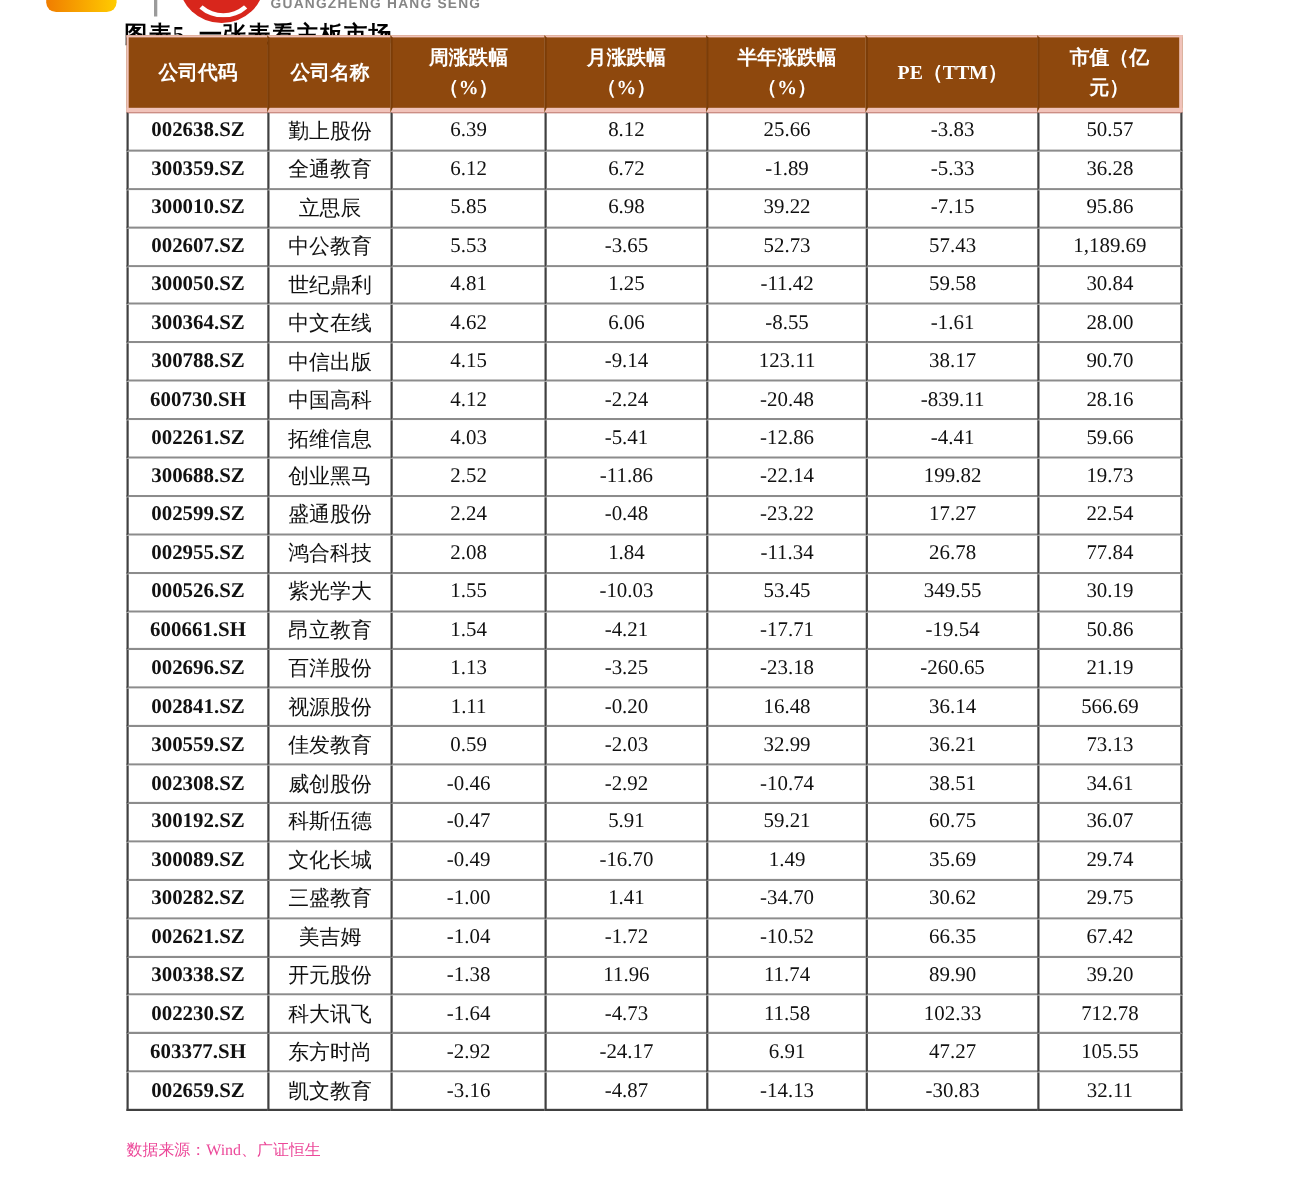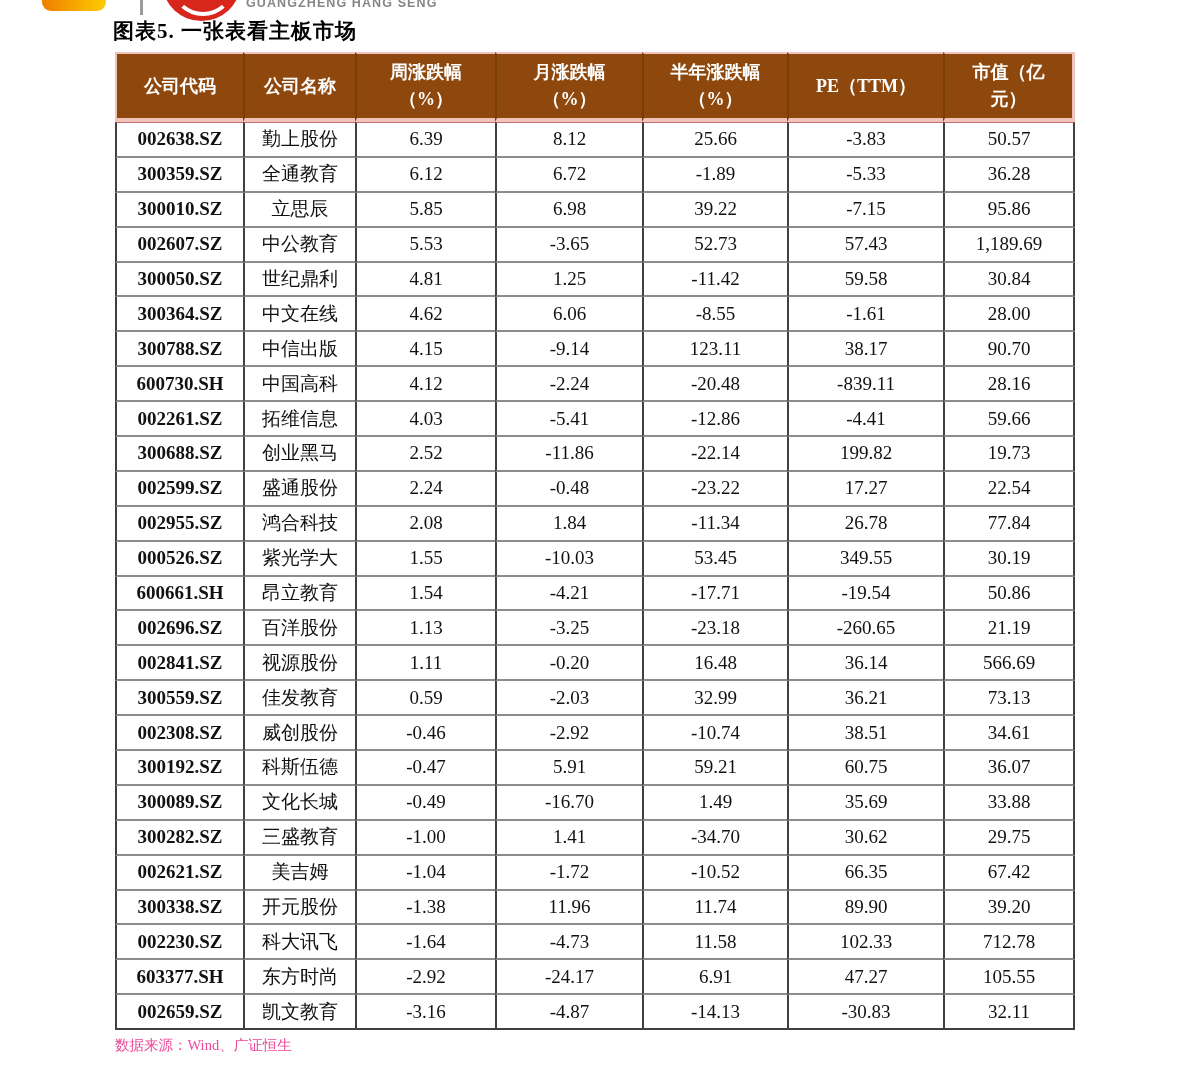--- a/index.html
+++ b/index.html
@@ -60,21 +60,21 @@
     left: 113px; top: 17px;
     font-size: 21px;
     font-weight: bold;
     letter-spacing: 1px;
     color: #000;
   }
 
   
   .table-wrap {
     position: absolute;
-    left: 115px; top: 52px;
+    left: 115px; top: 32px;
     width: 960px;
   }
   table.stocks {
     width: 960px;
     table-layout: fixed;
     border-collapse: separate;
     border-spacing: 0;
   }
   thead th {
     background: var(--header-bg, #8E480D);
@@ -340,21 +340,21 @@
             <td>60.75</td>
             <td>36.07</td>
           </tr>
           <tr>
             <td class="code-cell">300089.SZ</td>
             <td>文化长城</td>
             <td>-0.49</td>
             <td>-16.70</td>
             <td>1.49</td>
             <td>35.69</td>
-            <td>33.88</td>
+            <td>29.74</td>
           </tr>
           <tr>
             <td class="code-cell">300282.SZ</td>
             <td>三盛教育</td>
             <td>-1.00</td>
             <td>1.41</td>
             <td>-34.70</td>
             <td>30.62</td>
             <td>29.75</td>
           </tr>

